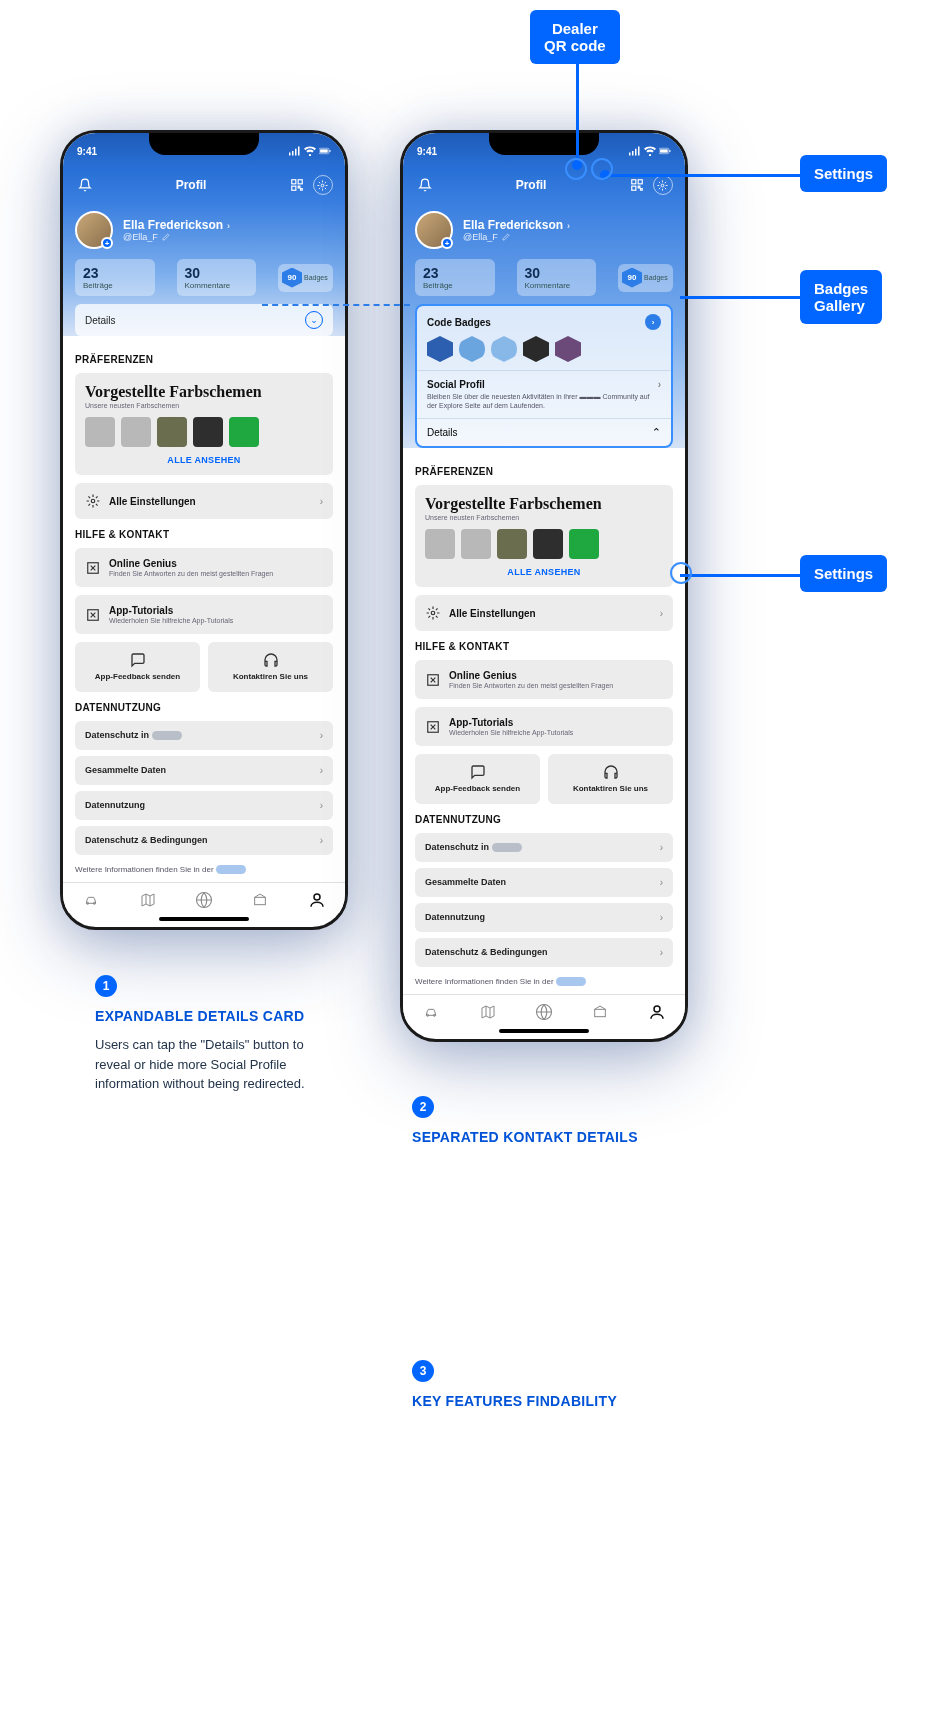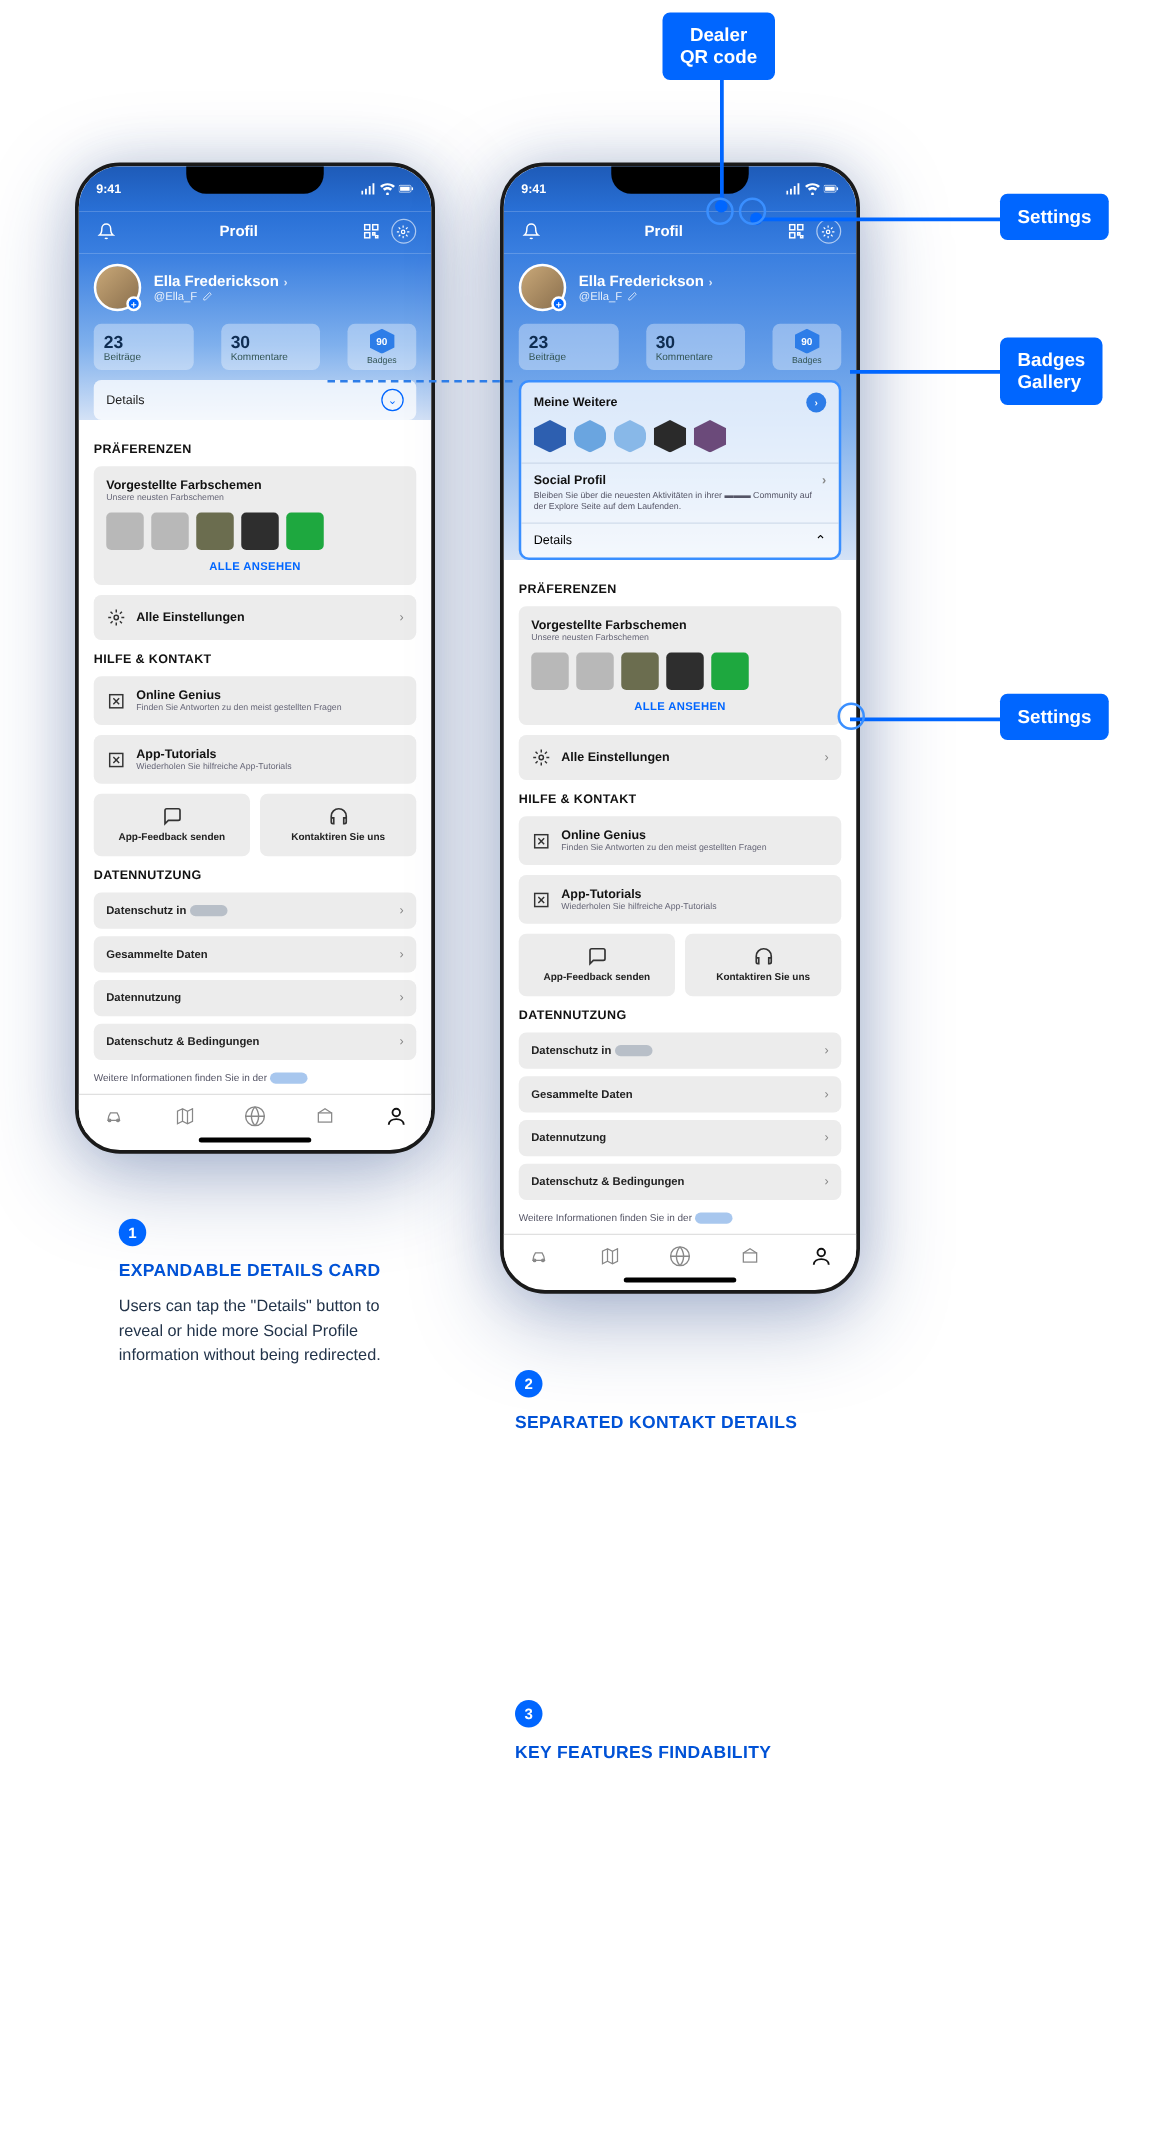--- a/index.html
+++ b/index.html
@@ -31,40 +31,40 @@
 .avatar-badge{position:absolute;bottom:-2px;right:-2px;width:12px;height:12px;border-radius:50%;background:#0066ff;border:2px solid #fff;display:flex;align-items:center;justify-content:center;color:#fff;font-size:8px;font-weight:700;}
 .prof-name{color:#fff;font-size:12px;font-weight:700;}
 .prof-name .chev{margin-left:4px;font-size:9px;opacity:.8;}
 .prof-handle{color:#fff;font-size:9px;opacity:.85;display:flex;align-items:center;gap:4px;}
 .prof-handle svg{width:8px;height:8px;}
 
 .stats{display:flex;align-items:center;margin-top:10px;gap:22px;}
 .stat{background:rgba(255,255,255,.35);border-radius:6px;padding:6px 8px;flex:1;text-align:left;}
 .stat .num{color:#0f2d52;font-weight:700;font-size:14px;}
 .stat .lbl{color:#355;font-size:8px;}
-.badge-stat{background:rgba(255,255,255,.35);border-radius:6px;padding:4px;width:55px;display:flex;flex-direction:column;align-items:center;gap:2px;}
+.badge-stat{background:rgba(255,255,255,.35);border-radius:6px;padding:4px;width:55px;display:flex;flex-direction:row;align-items:center;gap:2px;}
 .hex{width:20px;height:20px;background:#2d7de8;clip-path:polygon(50% 0,100% 25%,100% 75%,50% 100%,0 75%,0 25%);display:flex;align-items:center;justify-content:center;color:#fff;font-size:8px;font-weight:700;}
 .badge-stat .lbl{font-size:7px;color:#355;}
 
 .details-bar{background:rgba(255,255,255,.75);border-radius:6px;margin-top:8px;padding:7px 10px;display:flex;justify-content:space-between;align-items:center;font-size:10px;color:#222;font-weight:500;}
 .details-bar .exp{width:18px;height:18px;border-radius:50%;border:1.5px solid #0066ff;display:flex;align-items:center;justify-content:center;color:#0066ff;font-size:9px;}
 
 .expanded-card{background:rgba(255,255,255,.75);border-radius:8px;margin-top:8px;border:2.5px solid #3a8fff;padding:0;overflow:hidden;}
 .exp-sec{padding:8px 10px;border-bottom:1px solid rgba(180,195,220,.5);}
 .exp-title{font-size:10px;font-weight:700;color:#111;display:flex;justify-content:space-between;align-items:center;}
 .exp-chev{width:16px;height:16px;border-radius:50%;background:#2d7de8;color:#fff;font-size:8px;display:flex;align-items:center;justify-content:center;}
 .badges-row{display:flex;gap:6px;margin-top:6px;}
 .badge-hex{width:26px;height:26px;clip-path:polygon(50% 0,100% 25%,100% 75%,50% 100%,0 75%,0 25%);}
 .exp-desc{font-size:7px;color:#556;margin-top:2px;line-height:1.3;}
 .details-collapse{padding:7px 10px;display:flex;justify-content:space-between;align-items:center;font-size:10px;}
 
 .section{padding:10px 12px;}
 .sec-hd{font-size:10px;font-weight:800;color:#111;letter-spacing:.3px;margin-bottom:8px;}
 .card{background:#ececec;border-radius:6px;padding:10px;}
-.card-title{font-size:10px;font-weight:700;color:#111;}
+.card-title{font-size:16px;font-weight:700;color:#111;font-family:Liberation Serif, serif;}
 .card-sub{font-size:7px;color:#667;margin-top:1px;}
 .swatches{display:flex;gap:6px;margin-top:8px;}
 .sw{width:30px;height:30px;border-radius:4px;}
 .alle{text-align:center;color:#0066ff;font-size:9px;font-weight:700;padding:8px 0 0;letter-spacing:.3px;}
 
 .row-card{background:#ececec;border-radius:6px;padding:10px;display:flex;align-items:center;gap:8px;margin-top:8px;}
 .row-card .ic{width:16px;height:16px;display:flex;align-items:center;justify-content:center;}
 .row-card .txt{flex:1;}
 .row-card .t1{font-size:10px;font-weight:700;color:#111;}
 .row-card .t2{font-size:7px;color:#667;margin-top:1px;}
@@ -396,21 +396,21 @@
             <div class="hex">
               <span>90</span>
             </div>
             <div class="lbl">Badges</div>
           </div>
     </div>
 
     <div class="expanded-card" style="margin-bottom:8px;">
       <div class="exp-sec">
         <div class="exp-title">
-              <span>Meine Weitere</span>
+              <span>Code Badges</span>
               <div class="exp-chev">›</div>
             </div>
         <div class="badges-row">
           <div class="badge-hex" style="background:#2d5fb0"></div>
           <div class="badge-hex" style="background:#6aa5e0;border-radius:50%"></div>
           <div class="badge-hex" style="background:#88b8e8;border-radius:50%"></div>
           <div class="badge-hex" style="background:#2a2a2a"></div>
           <div class="badge-hex" style="background:#6b4a7a"></div>
         </div>
       </div>

